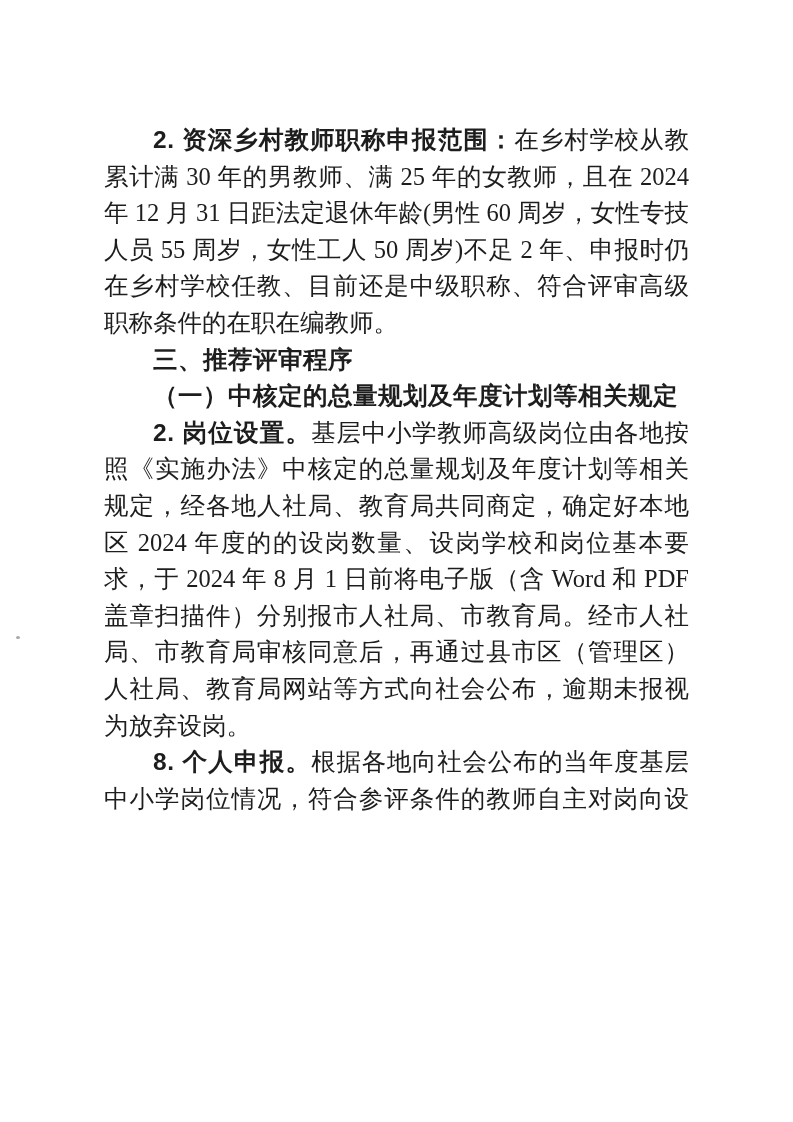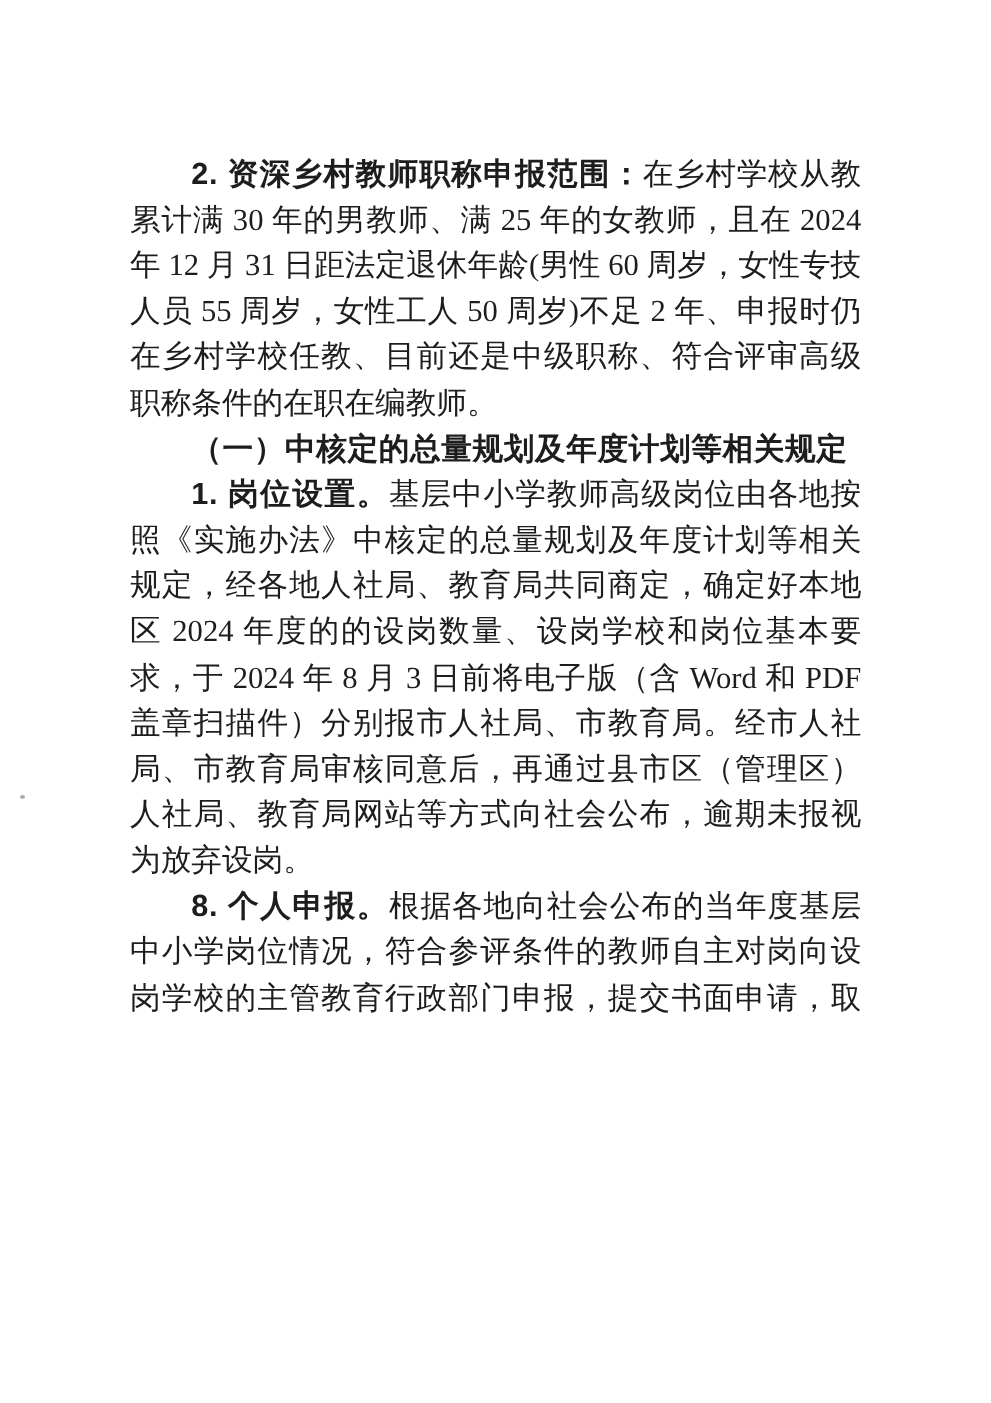--- a/index.html
+++ b/index.html
@@ -74,24 +74,25 @@
 </style>
 </head>
 <body>
 
 <div class="page">
 
   <div class="content">
 
     <p class="para"><span class="lead">2. 资深乡村教师职称申报范围：</span><span>在乡村学校从教累计满 30 年的男教师、满 25 年的女教师，且在 2024 年 12 月 31 日距法定退休年龄(男性 60 周岁，女性专技人员 55 周岁，女性工人 50 周岁)不足 2 年、申报时仍在乡村学校任教、目前还是中级职称、符合评审高级职称条件的在职在编教师。</span></p>
 
+    <h3 class="heading-1">三、推荐评审程序</h3>
 
     <h4 class="heading-2">（一）中核定的总量规划及年度计划等相关规定</h4>
 
-    <p class="para"><span class="lead">1. 岗位设置。</span><span>基层中小学教师高级岗位由各地按照《实施办法》中核定的总量规划及年度计划等相关规定，经各地人社局、教育局共同商定，确定好本地区 2024 年度的的设岗数量、设岗学校和岗位基本要求，于 2024 年 8 月 3 日前将电子版（含 Word 和 PDF 盖章扫描件）分别报市人社局、市教育局。经市人社局、市教育局审核同意后，再通过县市区（管理区）人社局、教育局网站等方式向社会公布，逾期未报视为放弃设岗。</span></p>
+    <p class="para"><span class="lead">2. 岗位设置。</span><span>基层中小学教师高级岗位由各地按照《实施办法》中核定的总量规划及年度计划等相关规定，经各地人社局、教育局共同商定，确定好本地区 2024 年度的的设岗数量、设岗学校和岗位基本要求，于 2024 年 8 月 1 日前将电子版（含 Word 和 PDF 盖章扫描件）分别报市人社局、市教育局。经市人社局、市教育局审核同意后，再通过县市区（管理区）人社局、教育局网站等方式向社会公布，逾期未报视为放弃设岗。</span></p>
 
     <p class="para"><span class="lead">8. 个人申报。</span><span>根据各地向社会公布的当年度基层中小学岗位情况，符合参评条件的教师自主对岗向设岗学校的主管教育行政部门申报，提交书面申请，取得同意后，如实提供相关材料，并作出真实性承诺。跨行政区域申报的，应当取得所在学校及其主管人力资源社会保障、教育行政部门同意。申报人所在学校和设岗学校的主管人力资源社会保障、教育行政部门应当加强协调沟通，积极支持。申报人应当与设岗学校主管教育行政部门签订协议，协议书向同级人力资源和社会保障行政部门报备。其中，跨行政区域申报的，申报人应当将协议报所在学校及其主管人力资源社会保障、教育行政部门审核同意。申</span></p>
 
   </div>
 
   <div class="speck"></div>
 
   <div class="page-footer">- 3 -</div>
 
 </div>

